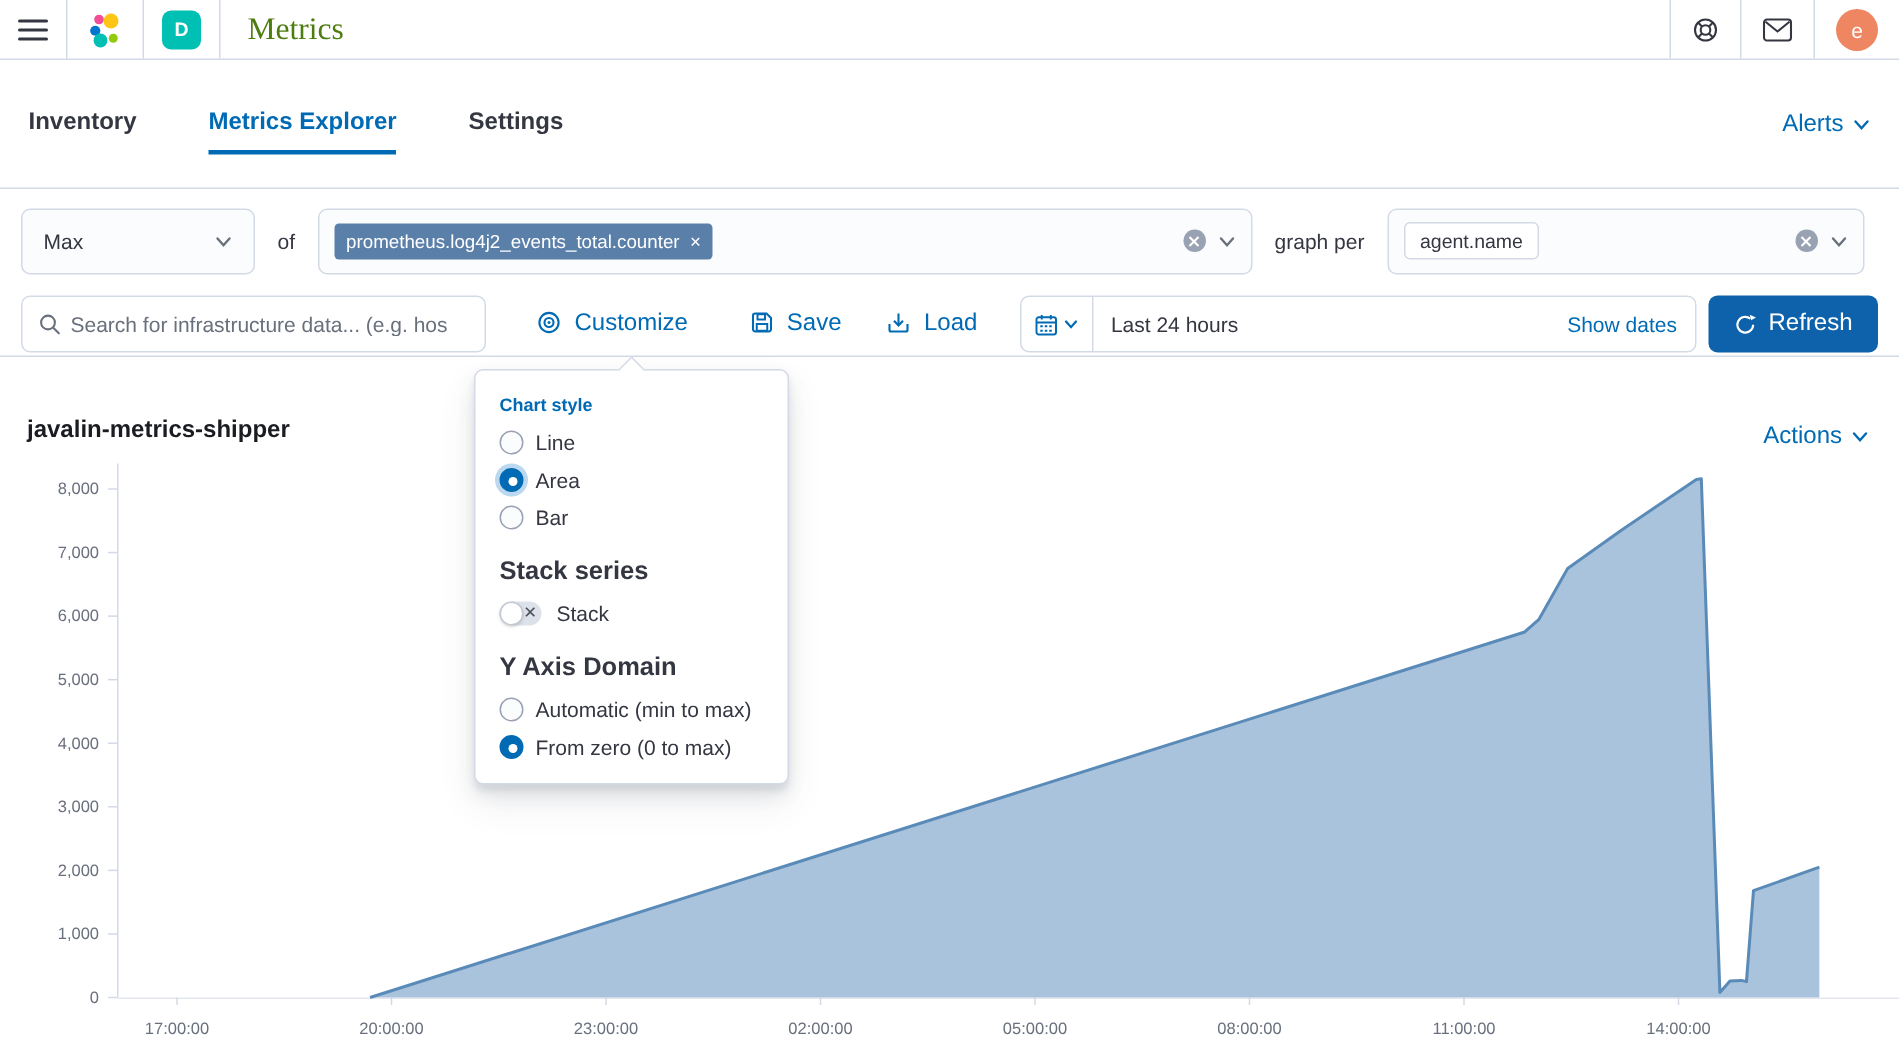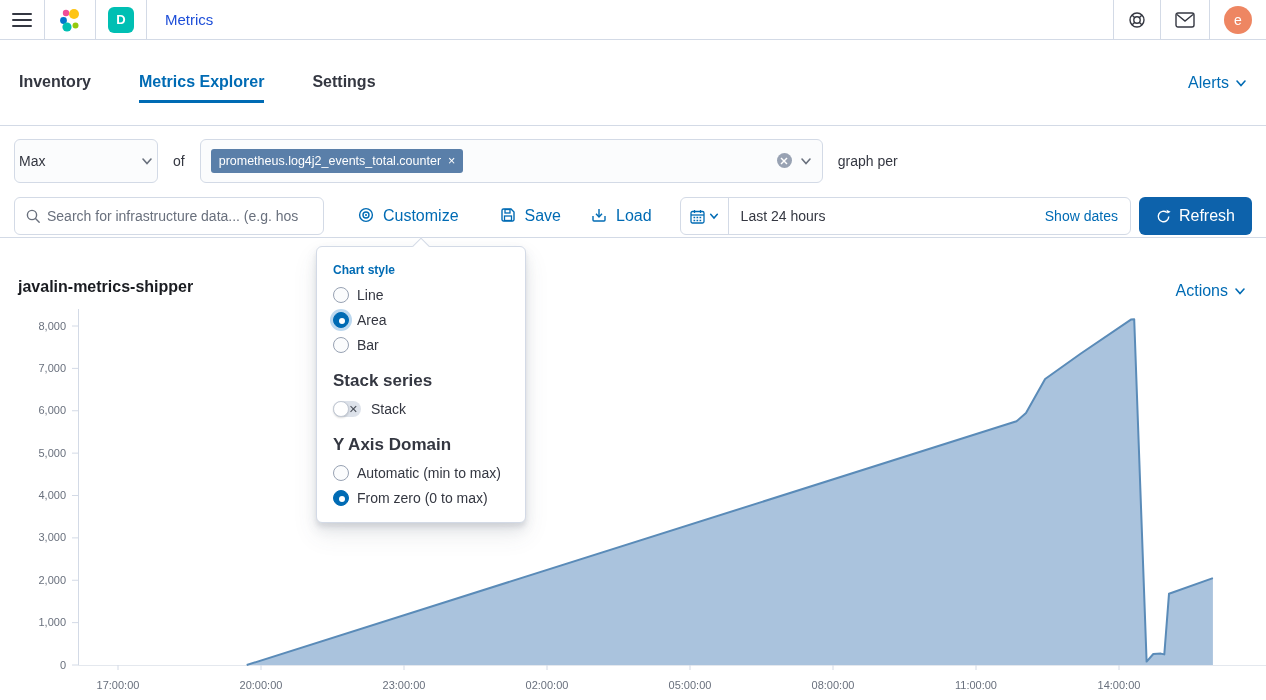--- a/index.html
+++ b/index.html
@@ -7,32 +7,32 @@
     font-family:"Liberation Sans", sans-serif; color:#343741; }
   .hdr { height:40px; display:flex; align-items:stretch; border-bottom:1px solid #d3dae6; }
   .hdr-sec { display:flex; align-items:center; padding:0 12px; }
   .hdr-sec.bordered { border-right:1px solid #d3dae6; }
   .hdr-right { margin-left:auto; display:flex; align-items:stretch; }
   .hdr-right .hdr-sec { border-left:1px solid #d3dae6; padding:0 14px; }
   .burger { width:20px; height:14px; display:flex; flex-direction:column; justify-content:space-between; cursor:pointer; }
   .burger span { height:2px; background:#343741; border-radius:1px; }
   .space-badge { width:26px; height:26px; background:#00bfb3; color:#fff; border-radius:6px;
     display:flex; align-items:center; justify-content:center; font-weight:bold; font-size:13px; }
-  .crumb { font-size:15px; color:#1d4ed8; padding-left:6px; }
+  .crumb { font-size:21px; color:#4d7c0f; padding-left:6px;font-family:Liberation Serif, serif; }
   .avatar { width:28px; height:28px; border-radius:50%; background:#ee8662; color:#fff;
     display:flex; align-items:center; justify-content:center; font-size:14px; }
   .tabsrow { height:86px; display:flex; align-items:center; padding:0 19px; border-bottom:1px solid #d3dae6; }
   .tab { font-size:16px; font-weight:700; margin-right:48px; padding:10px 0 12px; cursor:pointer; position:relative; }
   .tab.active { color:#006bb4; }
   .tab.active::after { content:""; position:absolute; left:0; right:0; bottom:0; height:3px; background:#006bb4; }
   .linklike { color:#006bb4; font-size:16px; font-weight:400; display:flex; align-items:center; gap:6px; cursor:pointer; }
   .tabsrow .linklike { margin-left:auto; }
   .ctrlrow { height:69px; display:flex; align-items:center; padding:0 14px; }
-  .selectbox { width:144px; height:44px; border:1px solid #d3dae6; border-radius:6px; background:#fbfcfd;
-    display:flex; align-items:center; padding:0 4px; font-size:14px; cursor:pointer; }
+  .selectbox { width:156px; height:44px; border:1px solid #d3dae6; border-radius:6px; background:#fbfcfd;
+    display:flex; align-items:center; padding:0 14px; font-size:14px; cursor:pointer; }
   .selectbox .chev { margin-left:auto; }
   .midlabel { font-size:14px; color:#343741; padding:0 15px; }
   .combo { height:44px; border:1px solid #d3dae6; border-radius:6px; background:#fbfcfd;
     display:flex; align-items:center; padding:0 10px; }
   .combo.metric { width:623px; }
   .combo.group { width:318px; }
   .combo .spacer { flex:1; }
   .badge { background:#5a7fa9; color:#fff; font-size:12.5px; border-radius:3px; padding:5px 8px;
     display:flex; align-items:center; gap:7px; cursor:pointer; }
   .pill { background:#fff; border:1px solid #d3dae6; border-radius:4px; font-size:13px; padding:4px 10px; cursor:pointer; }
@@ -158,20 +158,33 @@
       <svg width="8" height="8" viewBox="0 0 8 8">
         <line x1="1" y1="1" x2="7" y2="7" stroke="#fff" stroke-width="1.4"></line>
         <line x1="7" y1="1" x2="1" y2="7" stroke="#fff" stroke-width="1.4"></line>
       </svg>
     </div>
     <svg class="chev" width="12" height="12" viewBox="0 0 12 12">
       <polyline points="2,4 6,8.5 10,4" fill="none" stroke="#69707d" stroke-width="1.6" stroke-linecap="round"></polyline>
     </svg>
   </div>
   <span class="midlabel">graph per</span>
+  <div class="combo group">
+    <div class="pill">agent.name</div>
+    <div class="spacer"></div>
+    <div class="clearbtn">
+      <svg width="8" height="8" viewBox="0 0 8 8">
+        <line x1="1" y1="1" x2="7" y2="7" stroke="#fff" stroke-width="1.4"></line>
+        <line x1="7" y1="1" x2="1" y2="7" stroke="#fff" stroke-width="1.4"></line>
+      </svg>
+    </div>
+    <svg class="chev" width="12" height="12" viewBox="0 0 12 12">
+      <polyline points="2,4 6,8.5 10,4" fill="none" stroke="#69707d" stroke-width="1.6" stroke-linecap="round"></polyline>
+    </svg>
+  </div>
 </div>
 
 <div class="toolrow">
   <div class="searchbox">
     <svg width="16" height="16" viewBox="0 0 16 16">
       <circle cx="7" cy="7" r="4.6" fill="none" stroke="#69707d" stroke-width="1.4"></circle>
       <line x1="10.5" y1="10.5" x2="14.2" y2="14.2" stroke="#69707d" stroke-width="1.4" stroke-linecap="round"></line>
     </svg>
     <input type="text" placeholder="Search for infrastructure data... (e.g. hos" style="">
   </div>

